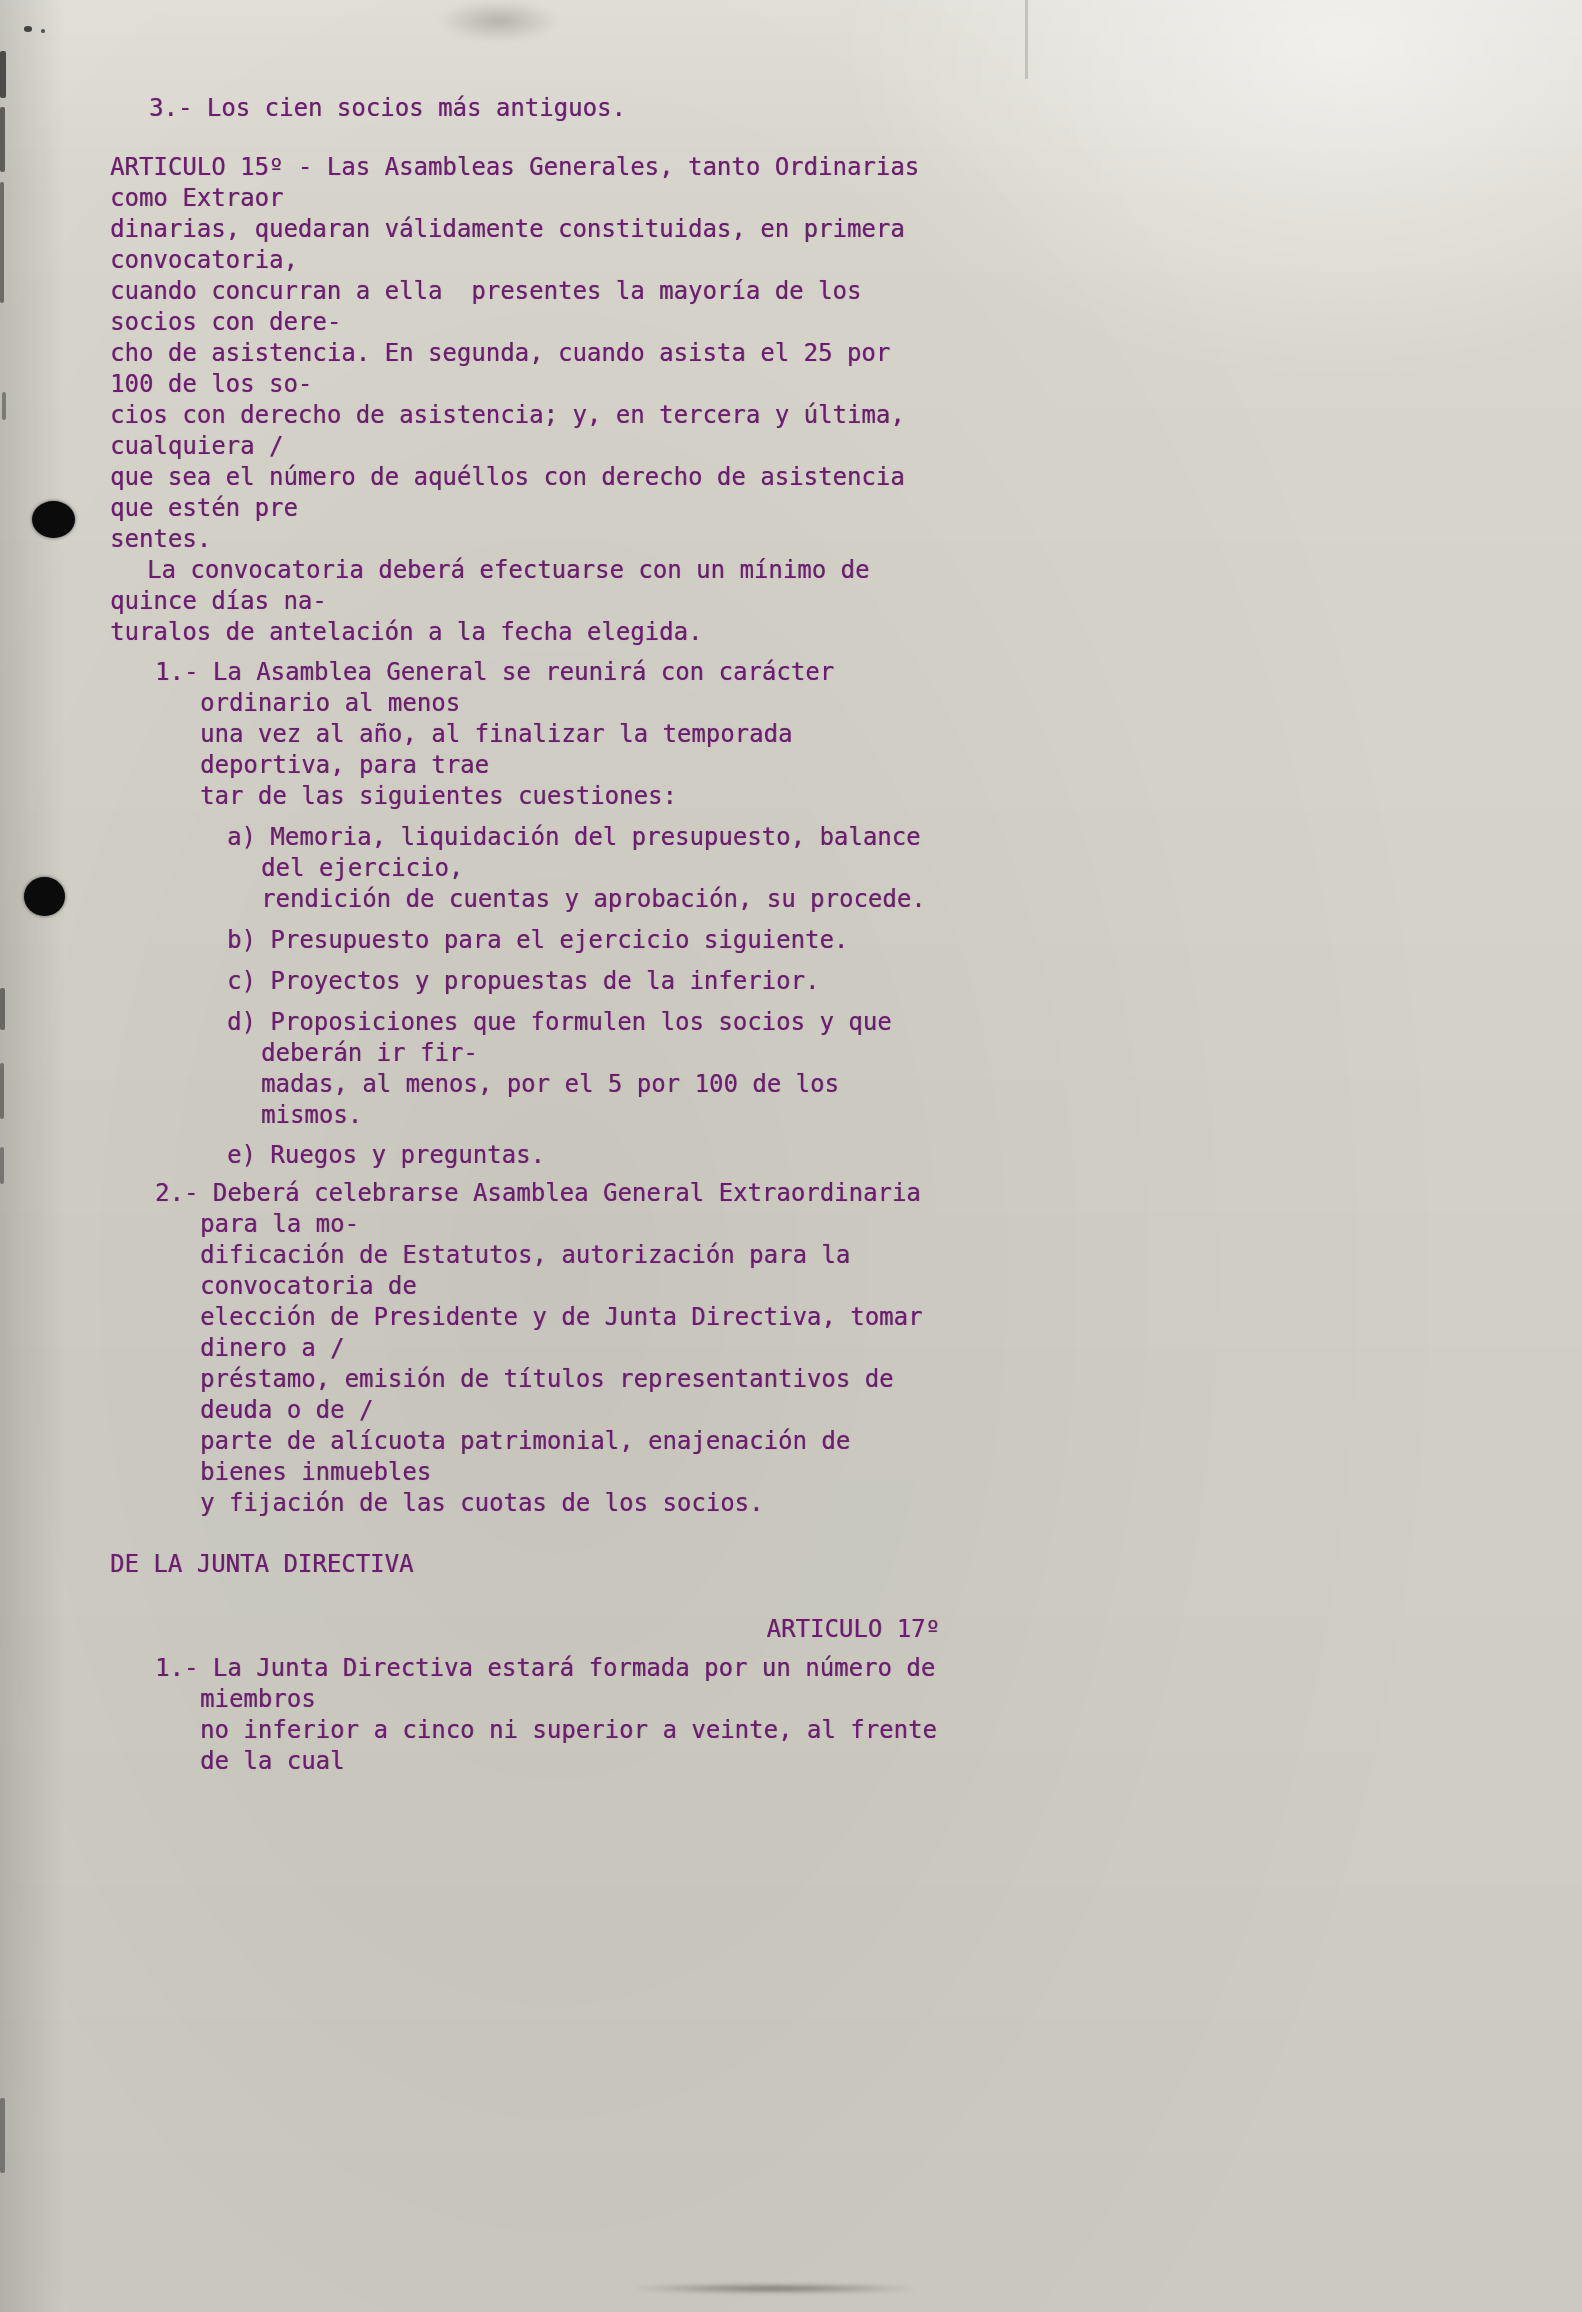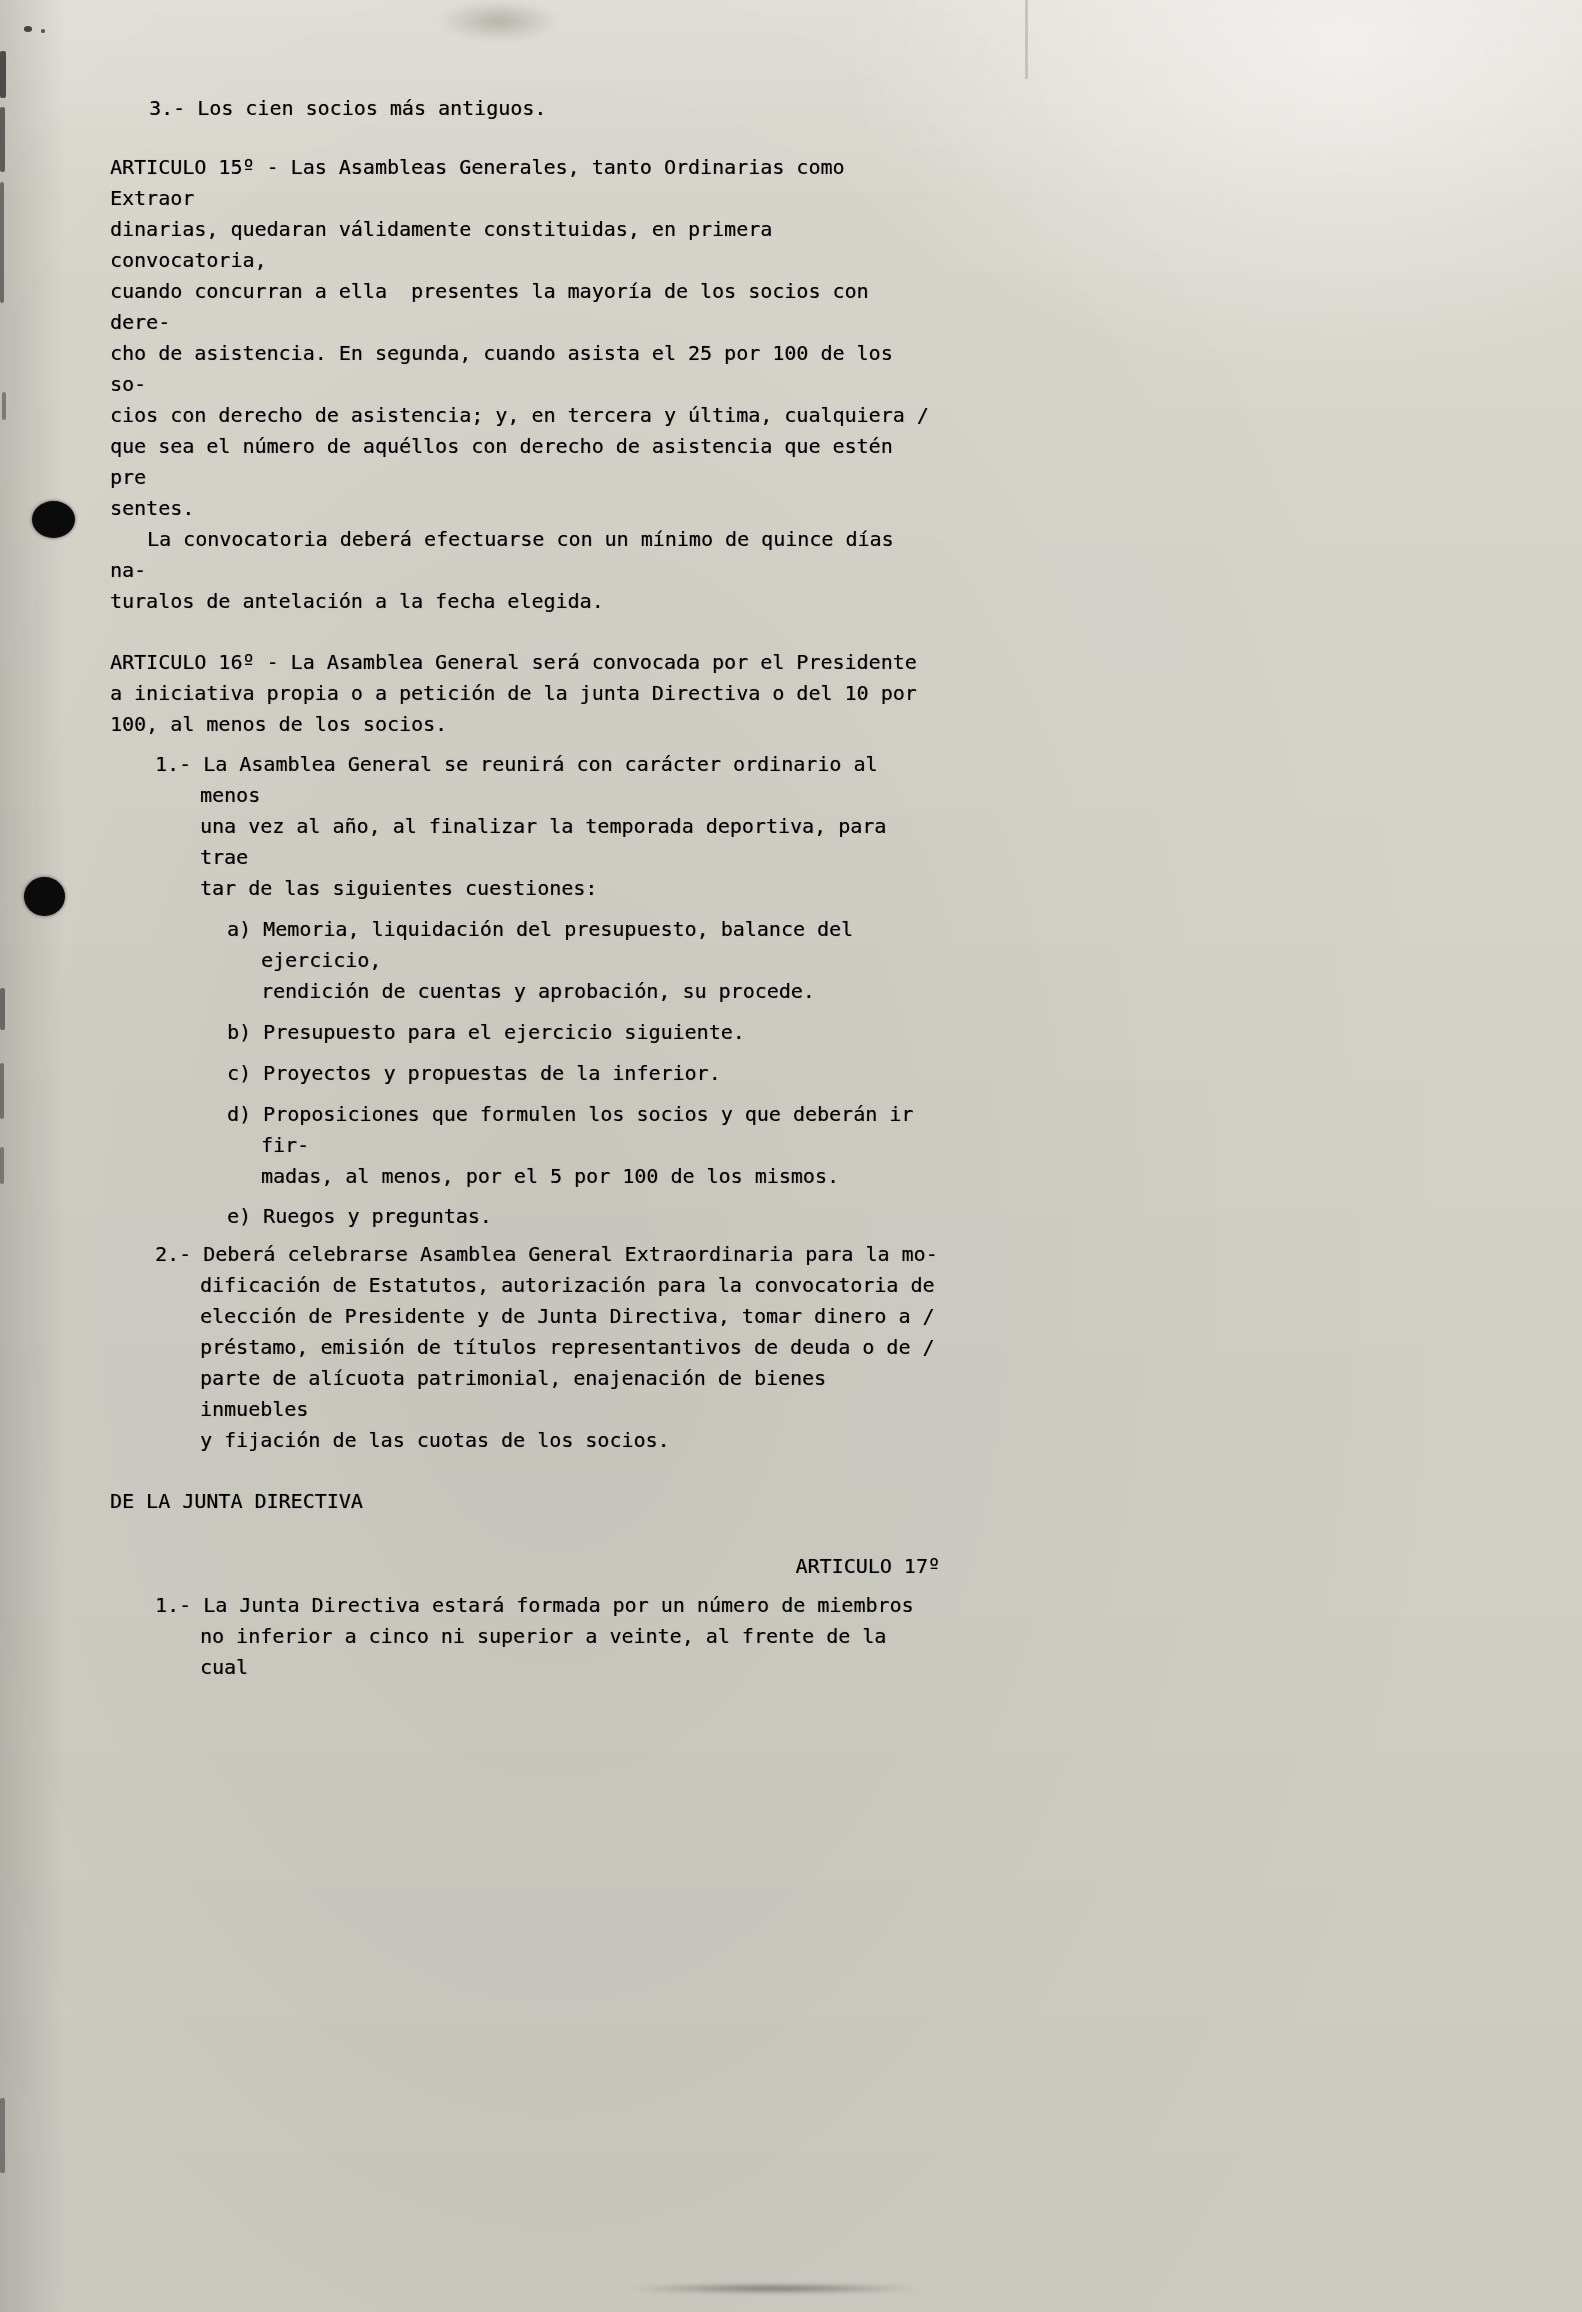--- a/index.html
+++ b/index.html
@@ -14,22 +14,22 @@
       radial-gradient(ellipse 839px 559px at 85% 2%, rgba(255,255,255,0.55), transparent 60%),
       radial-gradient(ellipse 1212px 1958px at 35% 55%, rgba(0,0,0,0.05), transparent 75%),
       linear-gradient(90deg, rgba(0,0,0,0.12), rgba(0,0,0,0) 65px),
       linear-gradient(180deg, rgba(255,255,255,0.22), rgba(0,0,0,0) 205px, rgba(0,0,0,0.06) 96%);
   }
   .page-content {
     position: absolute;
     top: 93px;
     left: 110px;
     width: 830px;
-    color: #000000;
-    font-size: 20px;
+    color: #701a75;
+    font-size: 24px;
     line-height: 31px;
     text-shadow: 0.4px 0.4px 0.7px rgba(35,32,28,0.55);
   }
   .block { white-space: pre-wrap; }
   .ind-3 { margin-left: 39px; }
   .hang-num { margin-left: 45px; padding-left: 45px; text-indent: -45px; }
   .hang-let { margin-left: 117px; padding-left: 34px; text-indent: -34px; }
   .fline-indent { text-indent: 37px; }
   .center { }
   .mt-8  { margin-top: 7.5px; }
@@ -102,23 +102,20 @@
 dinarias, quedaran válidamente constituidas, en primera convocatoria,
 cuando concurran a ella  presentes la mayoría de los socios con dere-
 cho de asistencia. En segunda, cuando asista el 25 por 100 de los so-
 cios con derecho de asistencia; y, en tercera y última, cualquiera /
 que sea el número de aquéllos con derecho de asistencia que estén pre
 sentes.</div>
 
   <div class="block fline-indent">La convocatoria deberá efectuarse con un mínimo de quince días na-
 turalos de antelación a la fecha elegida.</div>
 
-  <div class="block mt-32">ARTICULO 16º - La Asamblea General será convocada por el Presidente
-a iniciativa propia o a petición de la junta Directiva o del 10 por
-100, al menos de los socios.</div>
 
   <div class="block hang-num mt-10">1.- La Asamblea General se reunirá con carácter ordinario al menos
 una vez al año, al finalizar la temporada deportiva, para trae
 tar de las siguientes cuestiones:</div>
 
   <div class="block hang-let mt-12">a) Memoria, liquidación del presupuesto, balance del ejercicio,
 rendición de cuentas y aprobación, su procede.</div>
 
   <div class="block hang-let mt-12">b) Presupuesto para el ejercicio siguiente.</div>
 

